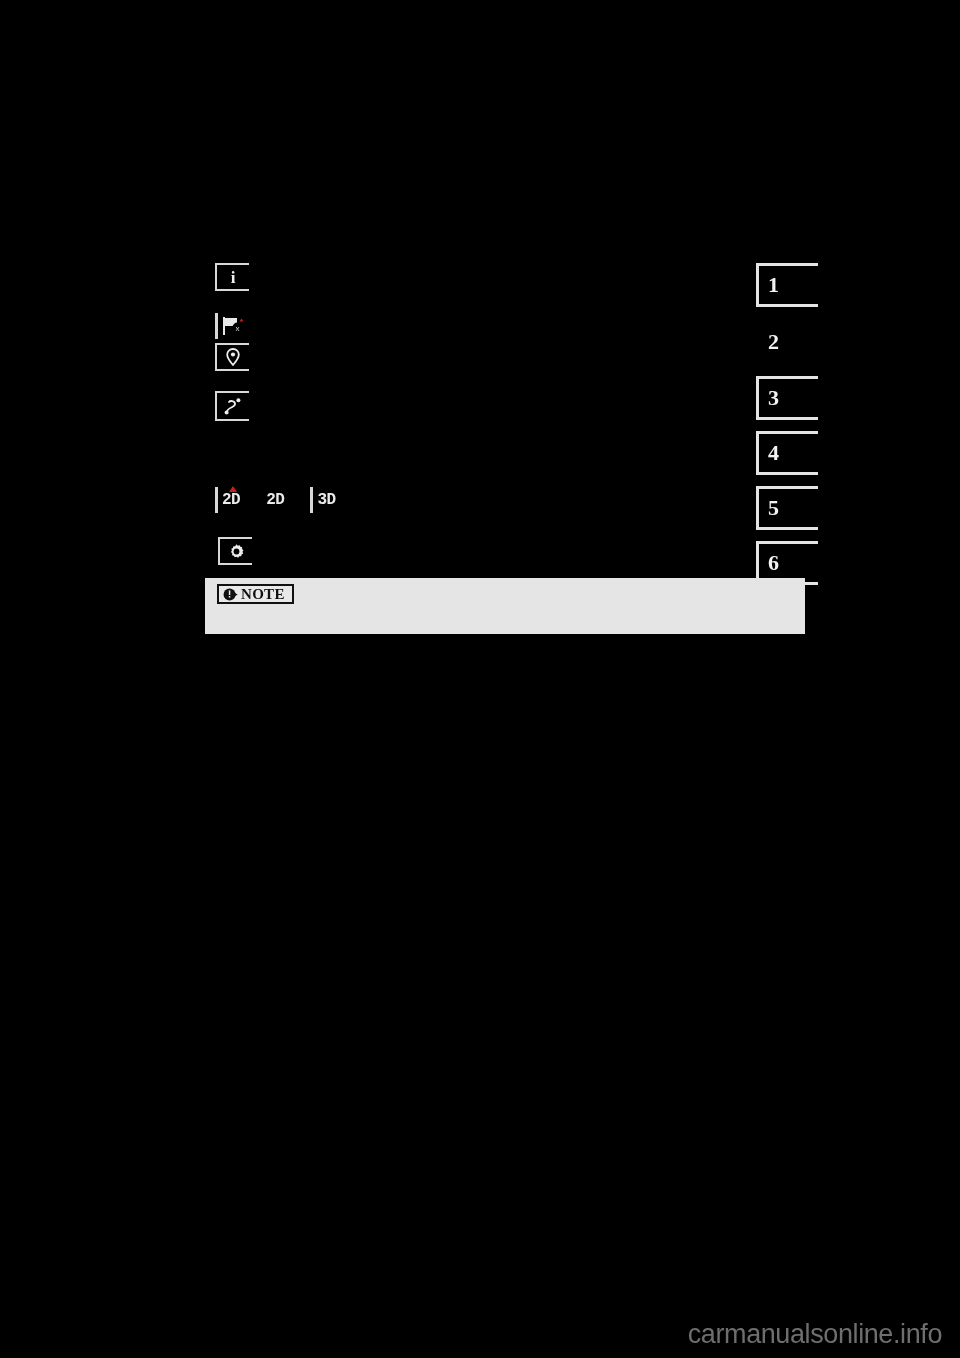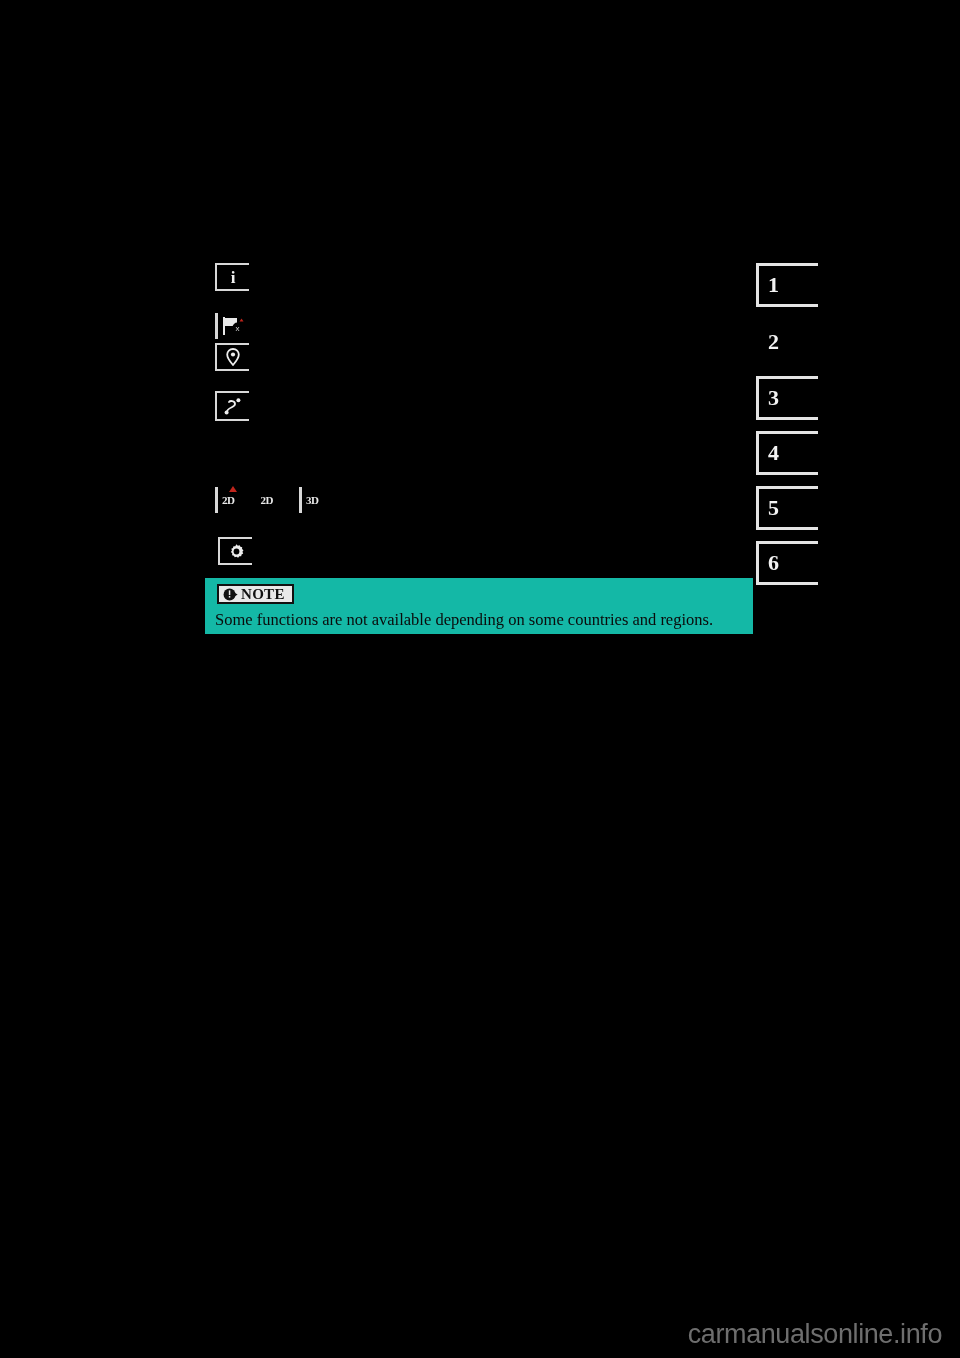--- a/index.html
+++ b/index.html
@@ -67,23 +67,23 @@
 
   .glyph-i {
     font-family: "Liberation Serif", serif;
     font-weight: bold;
     font-size: 17px;
     line-height: 1;
     color: #f0f0f0;
   }
 
   .glyph-2d3d {
-    font-family: Liberation Serif, serif;
+    font-family: Liberation Mono, monospace;
     font-weight: bold;
-    font-size: 11px;
+    font-size: 16px;
     letter-spacing: -0.5px;
     color: #eaeaea;
   }
 
   .mode-group {
     position: absolute;
     left: 0;
     top: 0;
     display: flex;
     align-items: center;
@@ -113,23 +113,23 @@
     border-left: 4px solid transparent;
     border-right: 4px solid transparent;
     border-bottom: 6px solid #c0251c;
   }
 
   
   .note-box {
     position: absolute;
     left: 205px;
     top: 578px;
-    width: 548px;
+    width: 600px;
     height: 56px;
-    background: #14b8a6;
+    background: #e5e5e5;
     box-sizing: border-box;
   }
   .note-header {
     position: absolute;
     left: 12px;
     top: 6px;
     display: flex;
     align-items: center;
     border: 2px solid #111;
     background: #e9e9e9;
@@ -311,21 +311,20 @@
         <svg width="15" height="15" viewBox="0 0 16 16">
           <circle cx="7" cy="8" r="6.4" fill="#111"></circle>
           <rect x="6.2" y="3.6" width="1.6" height="5" fill="#e9e9e9"></rect>
           <rect x="6.2" y="9.6" width="1.6" height="1.7" fill="#e9e9e9"></rect>
           <path d="M12.3 6.2 l3.3 1.9 l-3.3 1.9 z" fill="#111"></path>
           <rect x="10.4" y="7.3" width="2.6" height="1.6" fill="#111"></rect>
         </svg>
       </span>
       <span class="note-title">NOTE</span>
     </div>
-    <div class="note-text">Some functions are not available depending on some countries and regions.</div>
   </div>
 
   <div class="tabs">
     <div class="tab boxed" style="top:0px;">
       <span class="tab-num">1</span>
     </div>
     <div class="tab plain" style="top:57px;">
       <span class="tab-num">2</span>
     </div>
     <div class="tab boxed" style="top:113px;">

